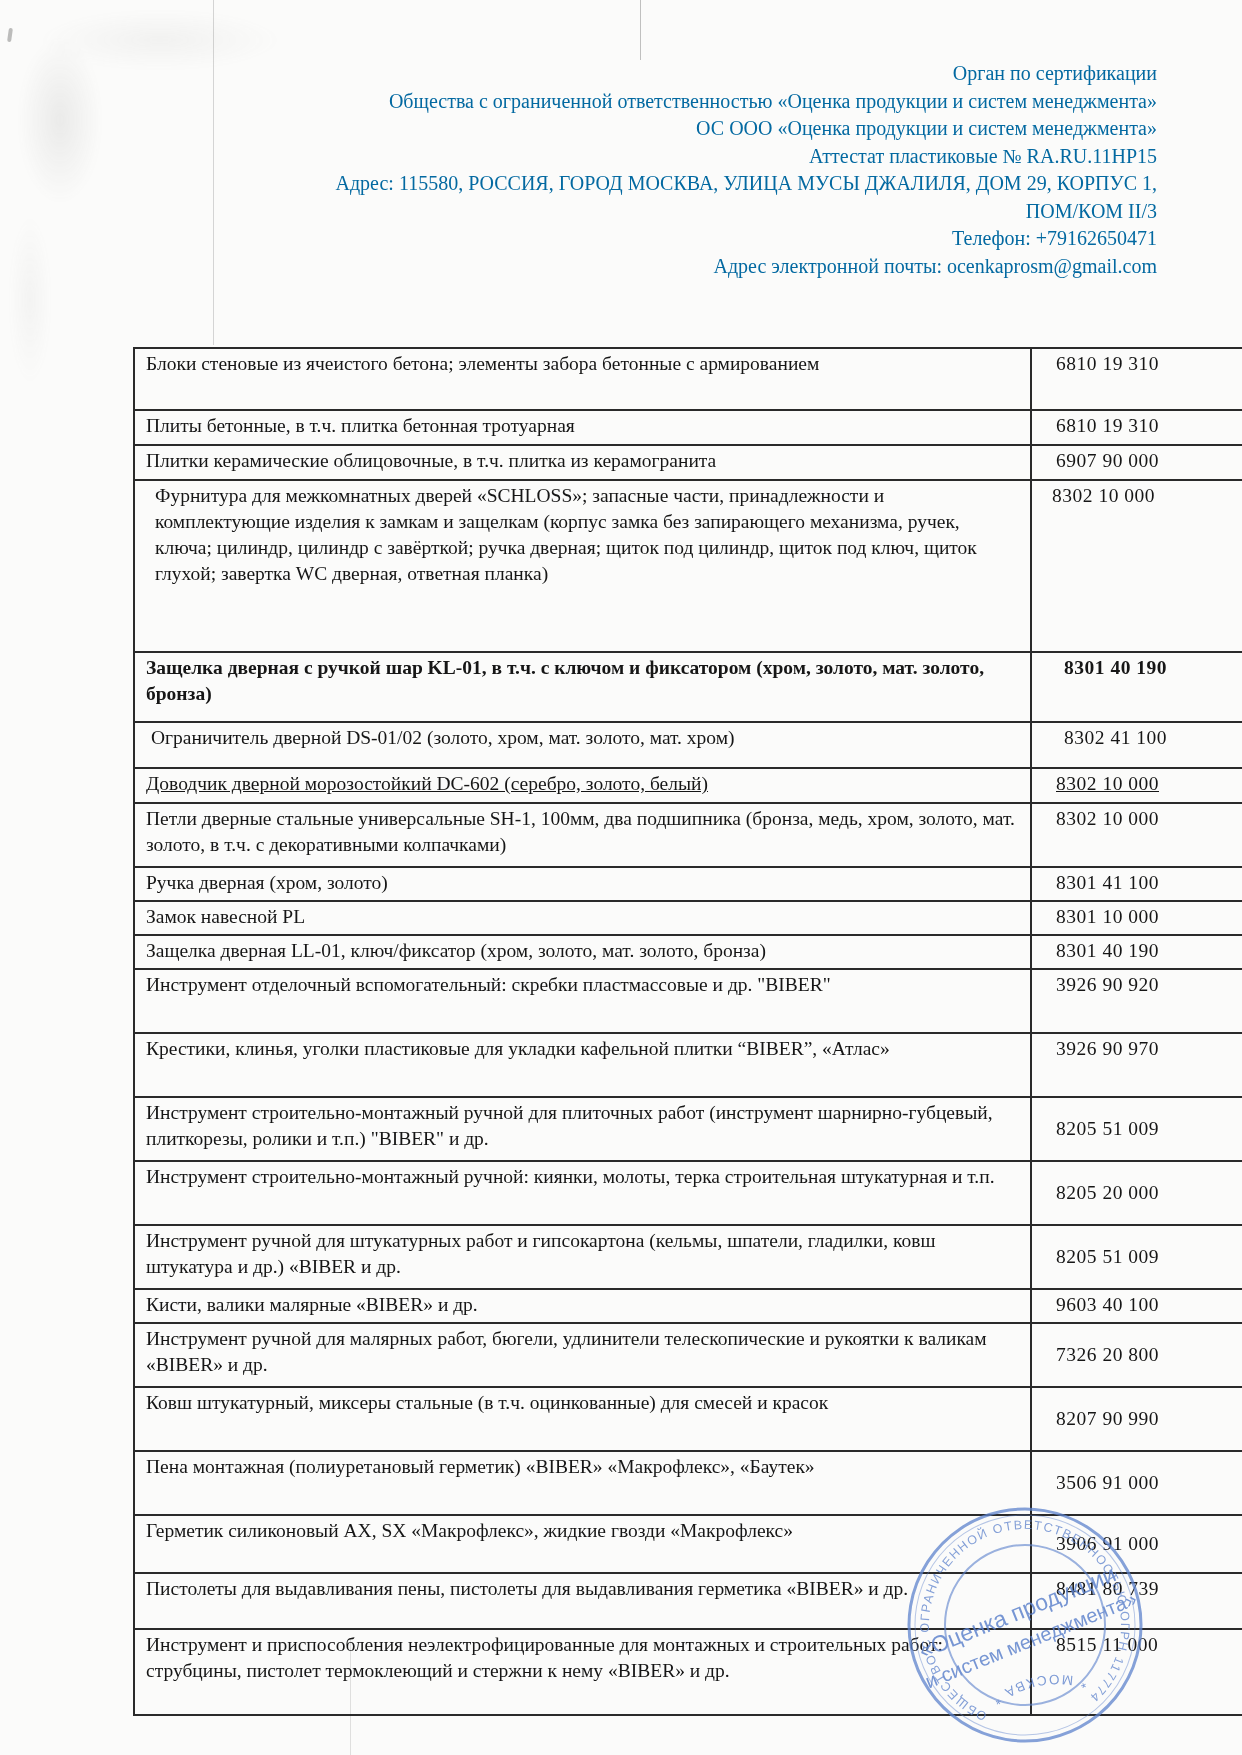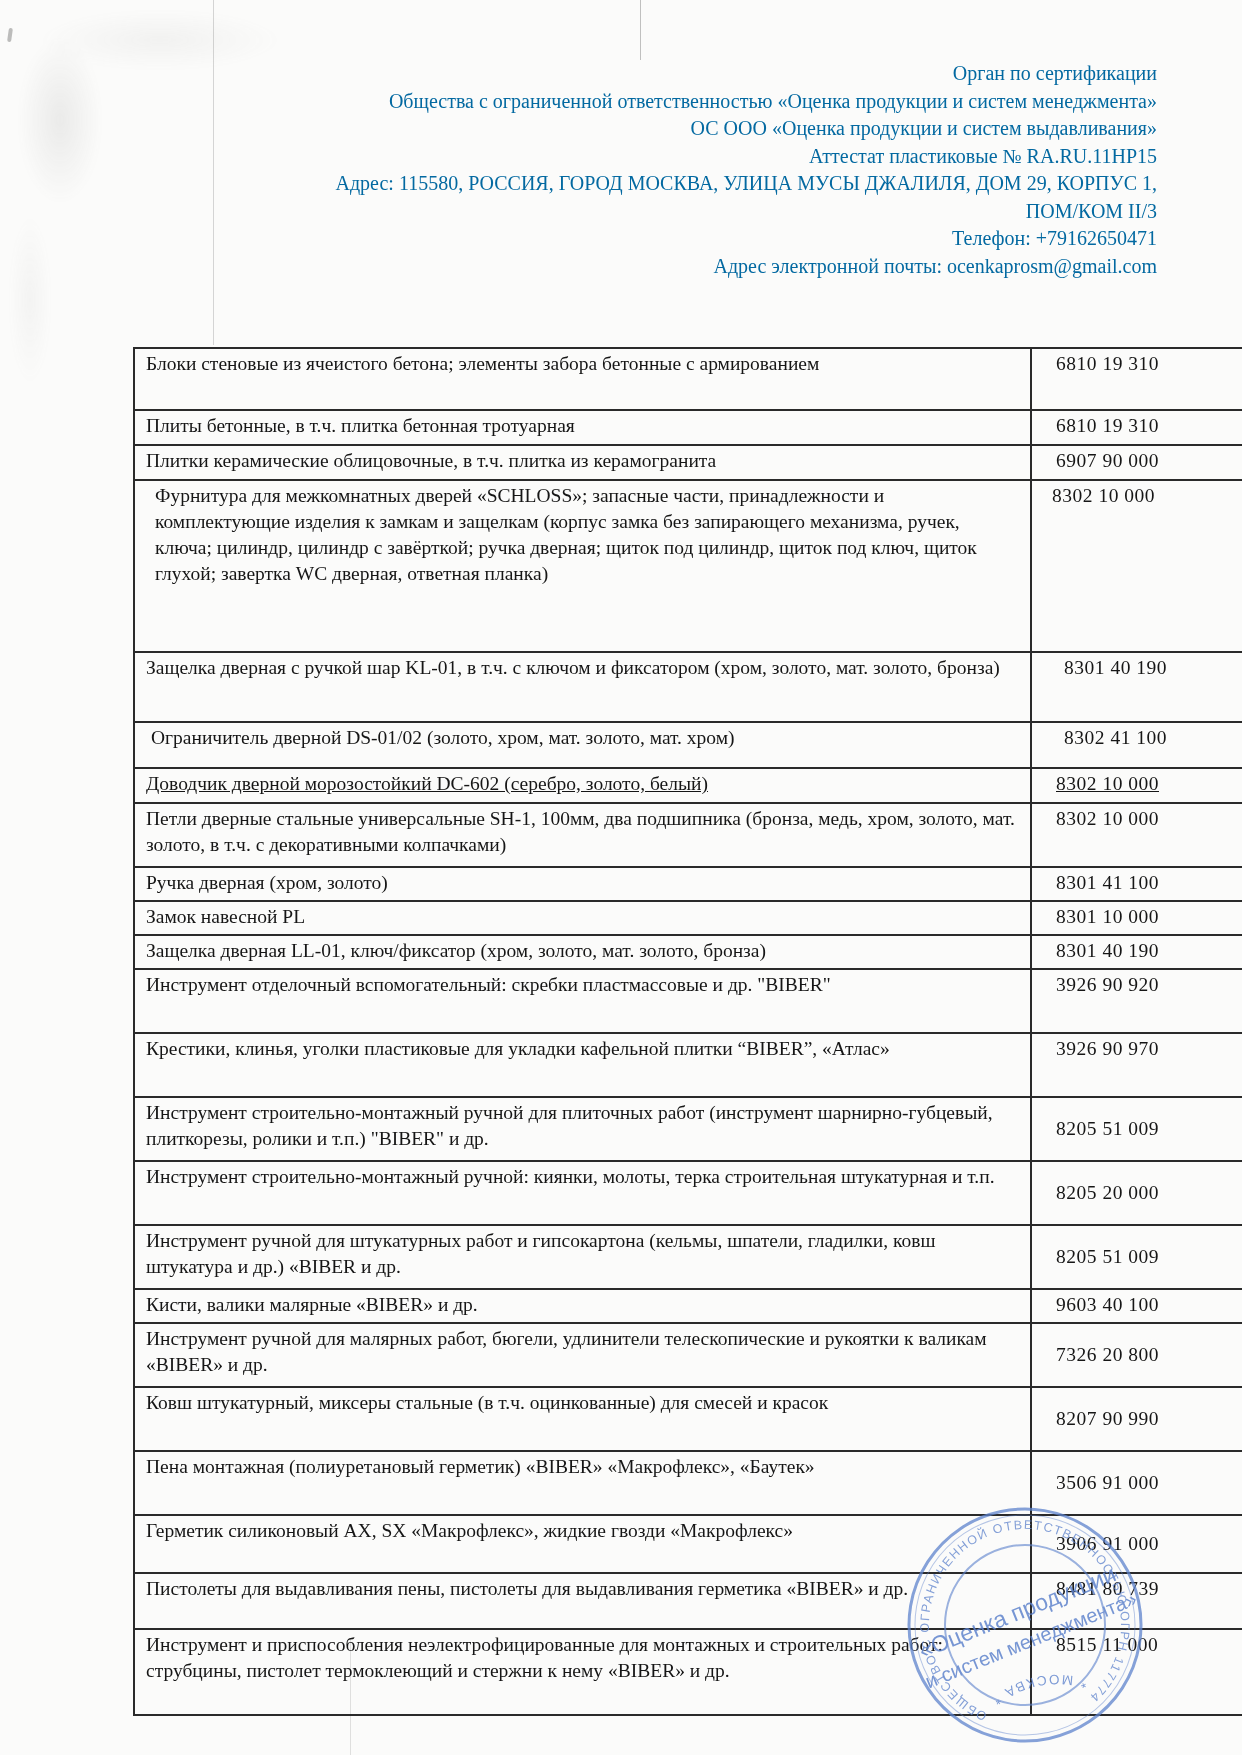--- a/index.html
+++ b/index.html
@@ -32,21 +32,21 @@
     border-collapse:collapse;table-layout:fixed;
     font-size:19.5px;line-height:26px;color:#161616;}
   table.prod td{border:2px solid #2a2a2a;vertical-align:top;}
   td.desc{width:870px;padding:2px 14px 2px 11px;}
   td.code{width:208px;padding:2px 4px 2px 24px;letter-spacing:.5px;white-space:nowrap;}
   
   tr:nth-child(1)  td{height:56px;}
   tr:nth-child(2)  td{height:29px;}
   tr:nth-child(3)  td{height:29px;}
   tr:nth-child(4)  td{height:166px;padding-left:20px;}
-  tr:nth-child(5)  td{height:64px;}
+  tr:nth-child(5)  td{height:64px;font-weight:bold;}
   tr:nth-child(6)  td{height:40px;padding-left:16px;}
   tr:nth-child(7)  td{height:29px;text-decoration:underline;}
   tr:nth-child(8)  td{height:58px;}
   tr:nth-child(9)  td{height:28px;}
   tr:nth-child(10) td{height:28px;}
   tr:nth-child(11) td{height:28px;}
   tr:nth-child(12) td{height:58px;}
   tr:nth-child(13) td{height:58px;}
   tr:nth-child(14) td{height:58px;}
   tr:nth-child(15) td{height:58px;}
@@ -83,21 +83,21 @@
 
   <div class="smudge-tl"></div>
   <div class="vline-a"></div>
   <div class="vline-b"></div>
   <div class="vline-c"></div>
   <div class="speck"></div>
 
   <div class="hdr">
     <div>Орган по сертификации</div>
     <div>Общества с ограниченной ответственностью «Оценка продукции и систем менеджмента»</div>
-    <div>ОС ООО «Оценка продукции и систем выдавливания»</div>
+    <div>ОС ООО «Оценка продукции и систем менеджмента»</div>
     <div>Аттестат пластиковые № RA.RU.11HP15</div>
     <div>Адрес: 115580, РОССИЯ, ГОРОД МОСКВА, УЛИЦА МУСЫ ДЖАЛИЛЯ, ДОМ 29, КОРПУС 1,</div>
     <div>ПОМ/КОМ II/3</div>
     <div>Телефон: +79162650471</div>
     <div>Адрес электронной почты: ocenkaprosm@gmail.com</div>
   </div>
 
   <table class="prod">
     <tbody>
         <tr>

